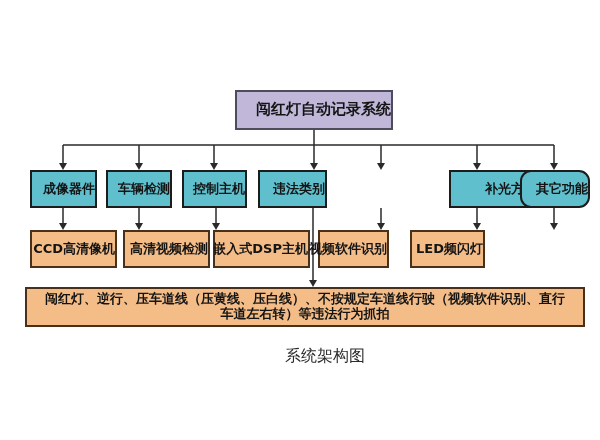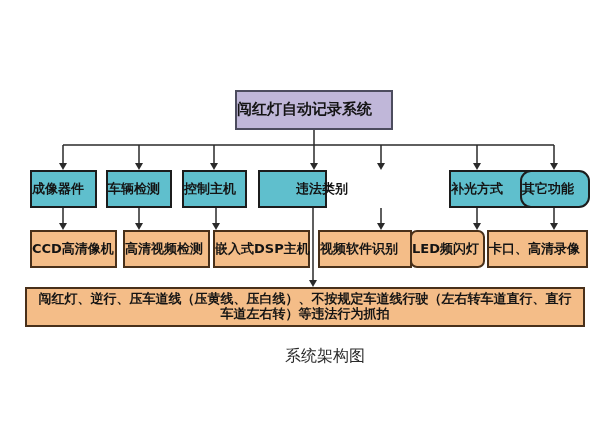--- a/index.html
+++ b/index.html
@@ -21,21 +21,21 @@
     height: 440px;
     background: var(--bg);
     font-family: "DejaVu Sans", "Liberation Sans", sans-serif;
     color: var(--text);
     overflow: hidden;
   }
   .box {
     position: absolute;
     display: flex;
     align-items: center;
-    justify-content: flex-start;
+    justify-content: flex-end;
     text-align: center;
     font-weight: 600;
     line-height: 1.15;
     white-space: nowrap;
   }
   .root-box {
     left: 235px; top: 90px; width: 158px; height: 40px;
     background: var(--root-fill);
     border: 2px solid var(--root-border);
     font-size: 15px;
@@ -55,22 +55,22 @@
   .l2-6 { left: 520px; width: 70px; border-radius: 11px; }
   .l3 {
     top: 230px; height: 38px;
     background: var(--l3-fill);
     border: 2px solid var(--l3-border);
     font-size: 13px;
   }
   .l3-0 { left: 30px;  width: 87px; }
   .l3-1 { left: 123px; width: 87px; }
   .l3-2 { left: 213px; width: 97px; }
-  .l3-3 { left: 318px; width: 94px; }
-  .l3-4 { left: 410px; width: 75px; border-radius: 7px; }
+  .l3-3 { left: 318px; width: 71px; }
+  .l3-4 { left: 410px; width: 75px; }
   .l3-5 { left: 487px; width: 101px; }
   .violations-box {
     left: 25px; top: 287px; width: 560px; height: 40px;
     background: var(--l3-fill);
     border: 2px solid var(--l3-border);
     font-size: 13px;
     flex-direction: column;
     justify-content: center;
   }
   .violations-box .vline { white-space: nowrap; }
@@ -160,24 +160,21 @@
   </div>
   <div class="box l3 l3-1">
     <span>高清视频检测</span>
   </div>
   <div class="box l3 l3-3">
     <span>视频软件识别</span>
   </div>
   <div class="box l3 l3-4">
     <span>LED频闪灯</span>
   </div>
-  <div class="box l3 l3-5">
-    <span>卡口、高清录像</span>
-  </div>
 
   <div class="box violations-box">
-    <span class="vline">闯红灯、逆行、压车道线（压黄线、压白线）、不按规定车道线行驶（左右转车道直行、直行</span>
+    <span class="vline">闯红灯、逆行、压车道线（压黄线、压白线）、不按规定车道线行驶（视频软件识别、直行</span>
     <span class="vline">车道左右转）等违法行为抓拍</span>
   </div>
 
   <div class="caption">系统架构图</div>
 
 </div>
 
 </body></html>

